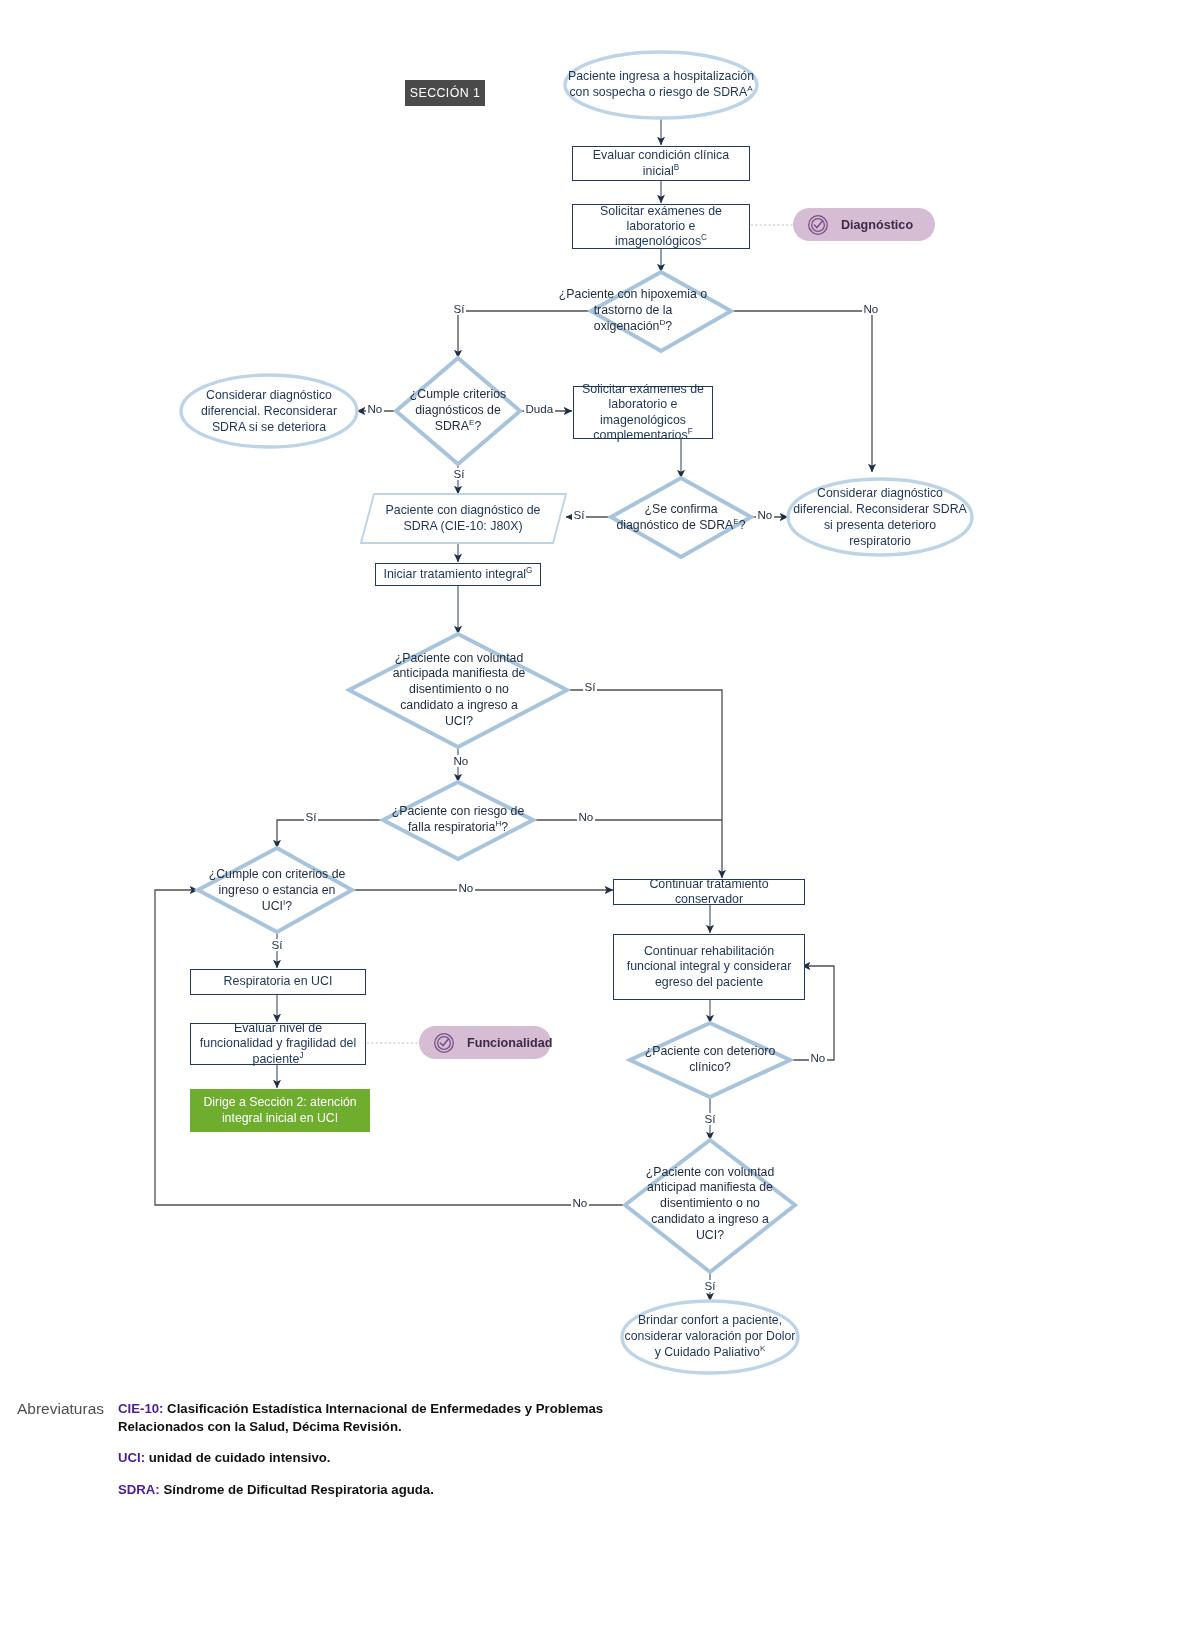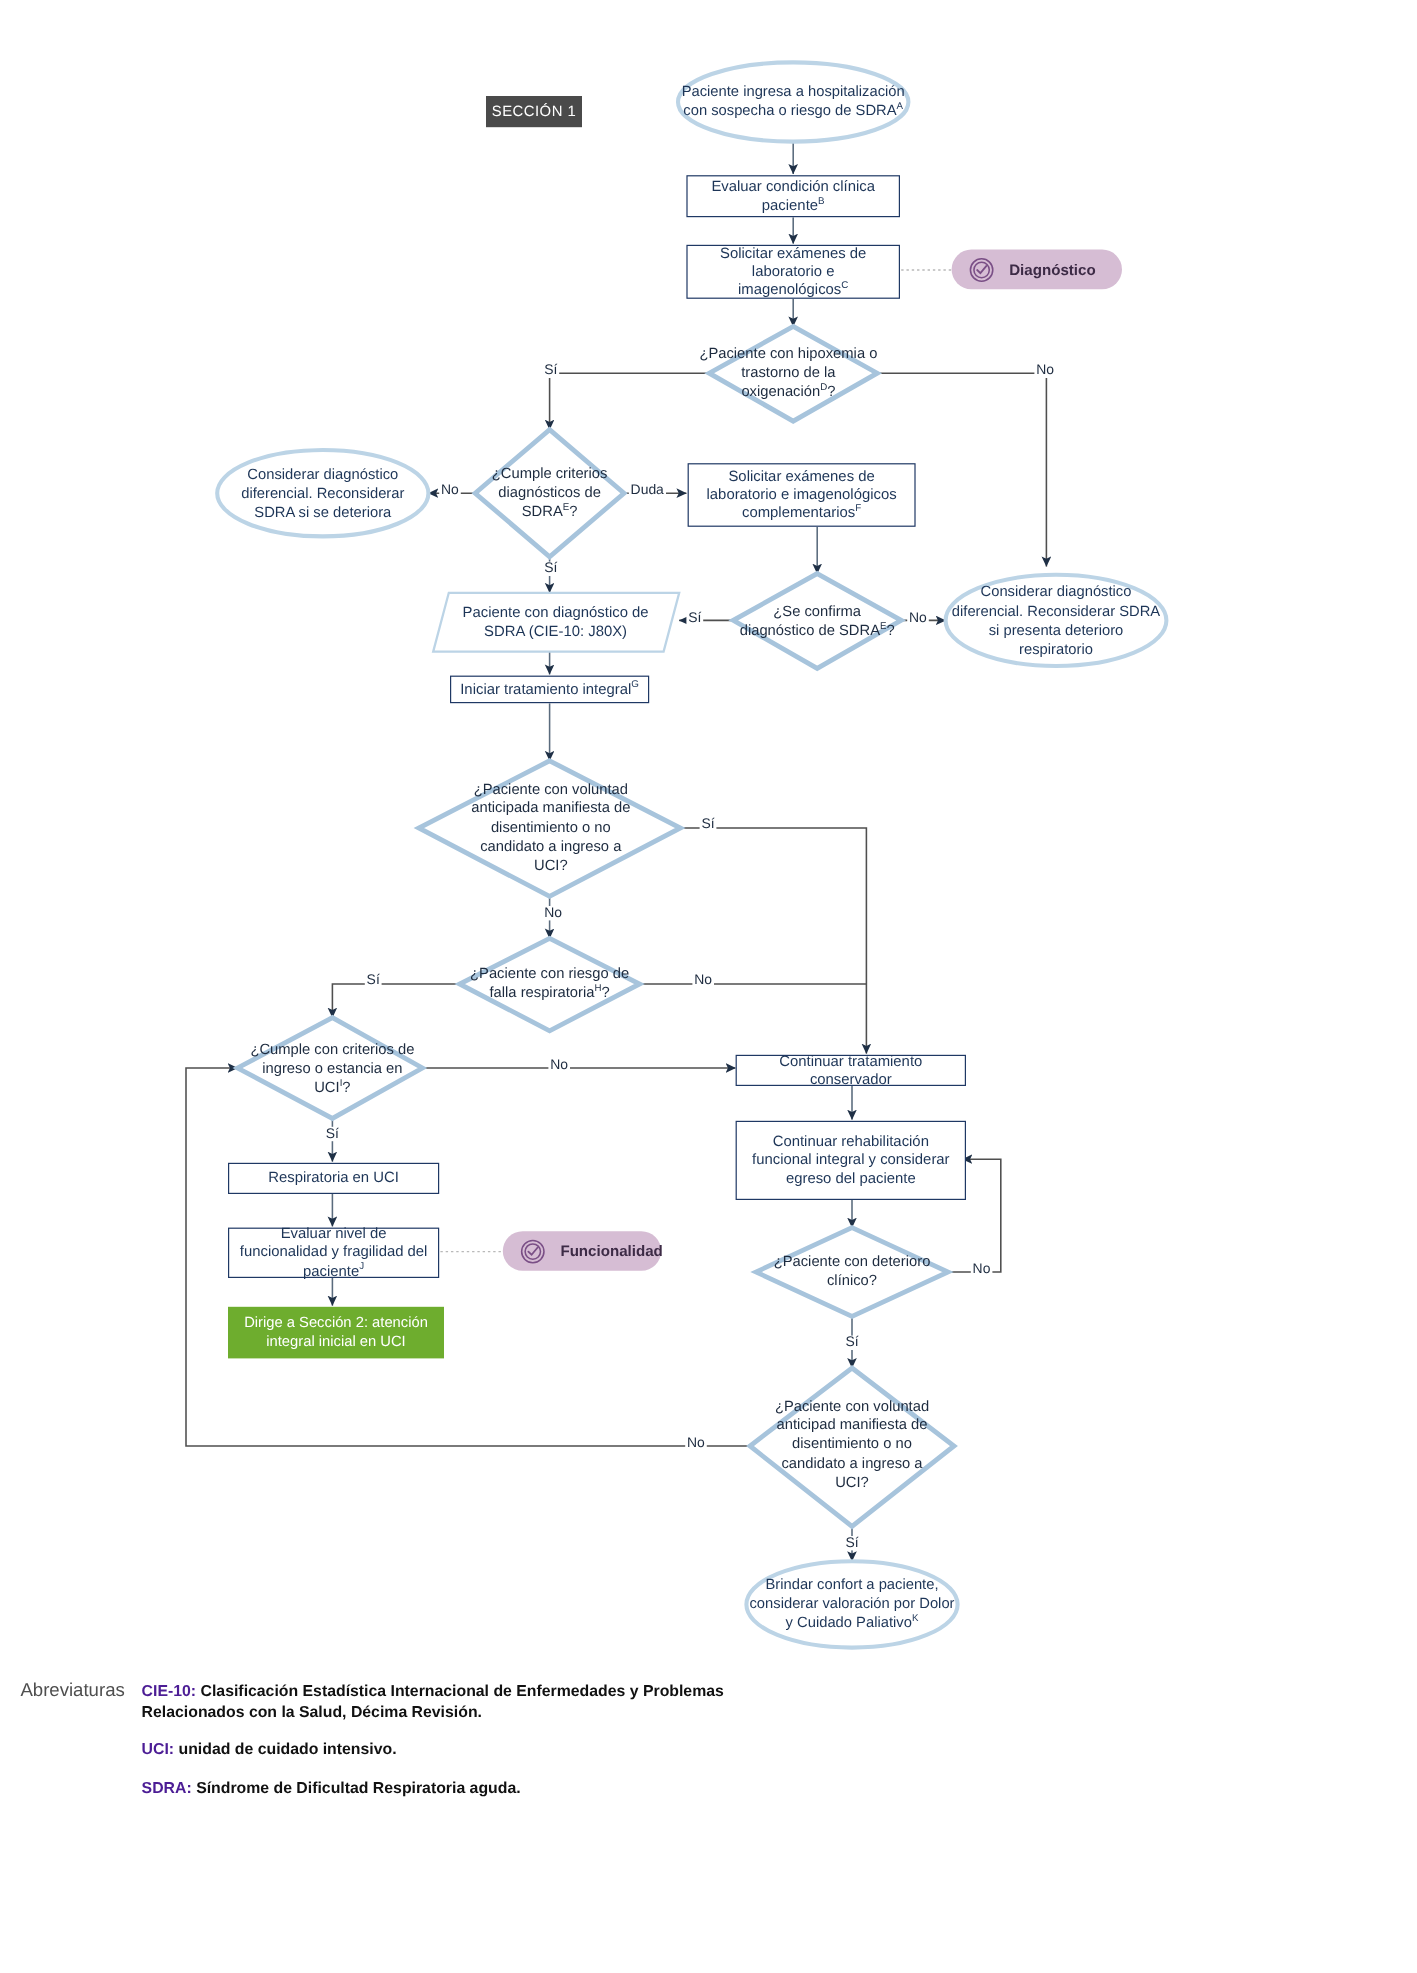--- a/index.html
+++ b/index.html
@@ -244,38 +244,38 @@
     <ellipse cx="710" cy="1337" rx="88" ry="36" fill="#ffffff" stroke="#bcd4e6" stroke-width="3.4"></ellipse>
   </svg>
 
   <div class="section-tag" style="left:405px;top:80px;width:80px;height:26px;">SECCIÓN 1</div>
 
   <div class="ellipse-label" style="left:568px;top:60px;width:186px;height:50px;">
     <span><span>Paciente ingresa a hospitalización con sospecha o riesgo de SDRA</span><sup>A</sup></span>
   </div>
 
   <div class="node proc" style="left:572px;top:146px;width:178px;height:35px;">
-    <span><span>Evaluar condición clínica paciente</span><sup>B</sup></span>
+    <span><span>Evaluar condición clínica inicial</span><sup>B</sup></span>
   </div>
 
   <div class="node proc" style="left:572px;top:204px;width:178px;height:45px;">
     <span><span>Solicitar exámenes de laboratorio e imagenológicos</span><sup>C</sup></span>
   </div>
 
-  <div class="diamond-label" style="left:582px;top:283px;width:150px;height:56px;">
+  <div class="diamond-label" style="left:558px;top:283px;width:150px;height:56px;">
     <span><span>¿Paciente con hipoxemia o trastorno de la oxigenación</span><sup>D</sup><span>?</span></span>
   </div>
 
   <div class="diamond-label" style="left:398px;top:386px;width:120px;height:50px;">
     <span><span>¿Cumple criterios diagnósticos de SDRA</span><sup>E</sup><span>?</span></span>
   </div>
 
   <div class="ellipse-label" style="left:188px;top:386px;width:162px;height:52px;">Considerar diagnóstico diferencial. Reconsiderar SDRA si se deteriora</div>
 
-  <div class="node proc" style="left:573px;top:386px;width:190px;height:53px;">
+  <div class="node proc" style="left:573px;top:386px;width:140px;height:53px;">
     <span><span>Solicitar exámenes de laboratorio e imagenológicos complementarios</span><sup>F</sup></span>
   </div>
 
   <div class="diamond-label" style="left:615px;top:498px;width:132px;height:40px;">
     <span><span>¿Se confirma diagnóstico de SDRA</span><sup>E</sup><span>?</span></span>
   </div>
 
   <div class="ellipse-label" style="left:792px;top:492px;width:176px;height:52px;">Considerar diagnóstico diferencial. Reconsiderar SDRA si presenta deterioro respiratorio</div>
 
   <div class="para-label" style="left:378px;top:500px;width:170px;height:36px;">Paciente con diagnóstico de SDRA (CIE-10: J80X)</div>

